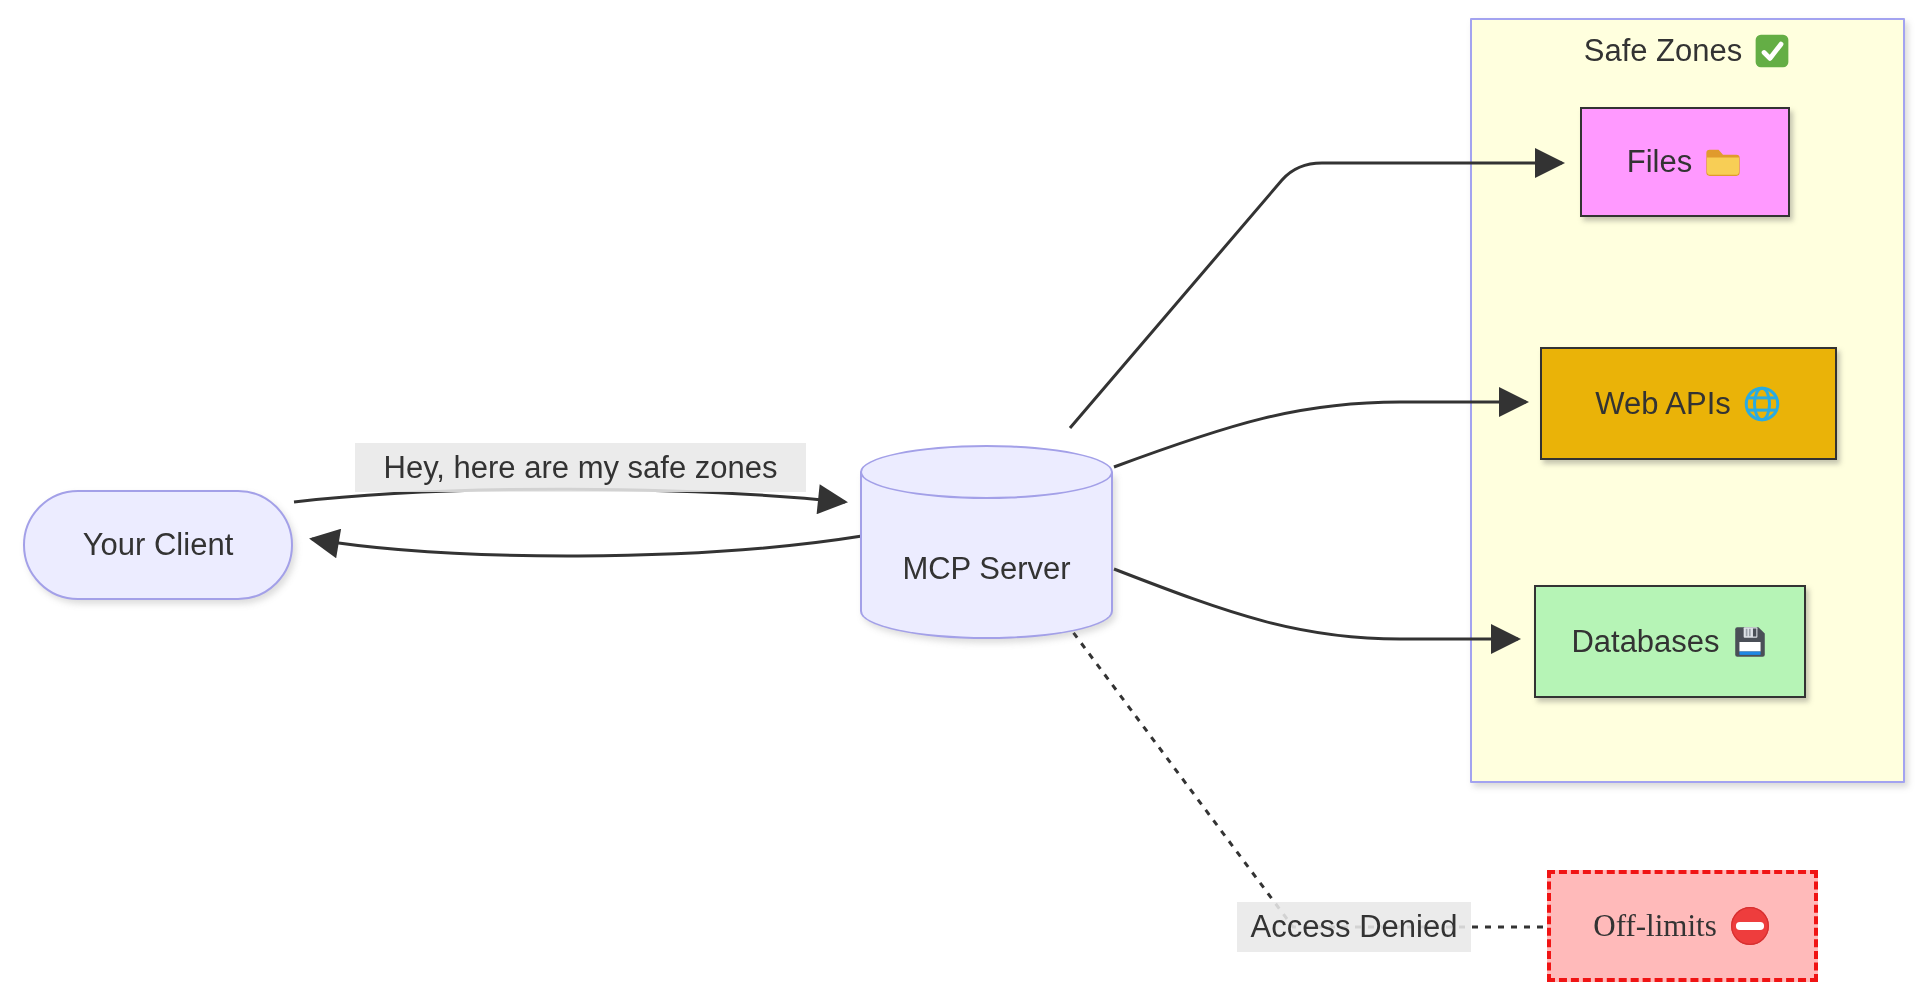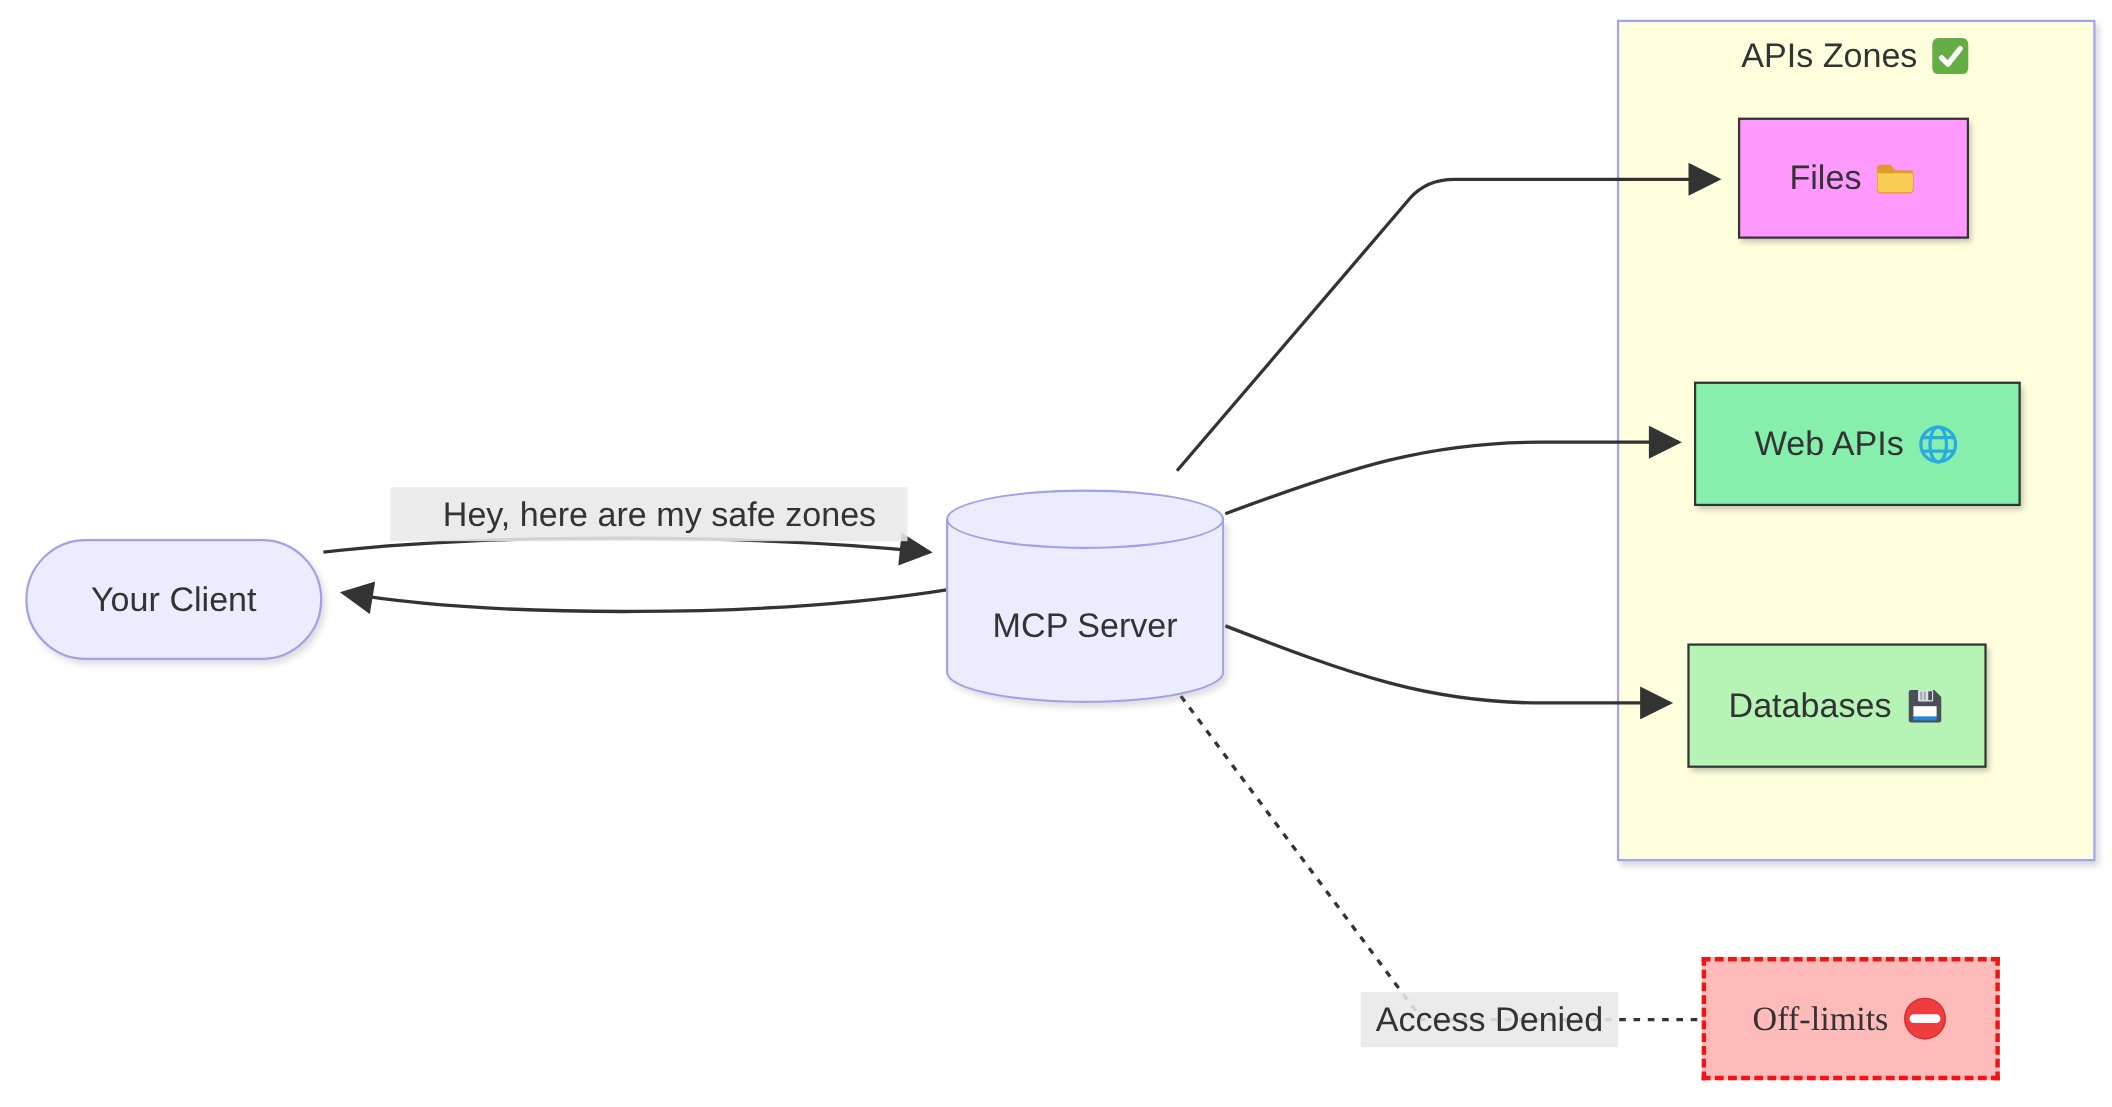--- a/index.html
+++ b/index.html
@@ -18,21 +18,21 @@
     display:flex;align-items:center;justify-content:center;gap:11px;
     font-size:31px;color:#333;
   }
   
   .node-box{
     position:absolute;display:flex;align-items:center;justify-content:center;gap:11px;
     border:2.5px solid #333333;box-sizing:border-box;font-size:31px;color:#333;
     box-shadow:3px 4px 5px rgba(90,90,90,0.35);
   }
   .files-box{left:108px;top:87px;width:210px;height:110px;background:#ff99ff;}
-  .webapis-box{left:68px;top:327px;width:297px;height:113px;background:#86efac;}
+  .webapis-box{left:68px;top:327px;width:297px;height:113px;background:#eab308;}
   .databases-box{left:62px;top:565px;width:272px;height:113px;background:#b6f4b6;}
   .offlimits-box{
     left:1547px;top:870px;width:271px;height:112px;background:#ffbaba;
     border:4px dashed #f01414;box-shadow:none;font-family:Liberation Serif, serif;
   }
   
   .stadium{
     position:absolute;left:23px;top:490px;width:270px;height:110px;
     background:#ececff;border:2px solid #a3a0e8;border-radius:55px;box-sizing:border-box;
     display:flex;align-items:center;justify-content:center;font-size:31px;
@@ -56,33 +56,33 @@
   }
   
   #edge-layer{position:absolute;left:0;top:0;width:1920px;height:1006px;pointer-events:none;}
   .edge{stroke:#333333;stroke-width:3;fill:none;}
   .edge-dotted{stroke:#333333;stroke-width:3;fill:none;stroke-dasharray:6 7;}
   
   .edge-label{
     position:absolute;display:flex;align-items:center;justify-content:center;
     background:rgba(232,232,232,0.88);font-size:31px;color:#333;
   }
-  .label-hey{left:355px;top:443px;width:451px;height:49px;padding-left:19px;}
+  .label-hey{left:355px;top:443px;width:451px;height:49px;}
   .label-let{left:387px;top:547px;width:376px;height:50px;}
   .label-denied{left:1237px;top:902px;width:234px;height:50px;}
   .emoji{flex:0 0 auto;display:block;}
 </style>
 </head>
 <body>
 
 <div id="stage">
 
   <div class="cluster">
     <div class="cluster-title">
-      <span>APIs Zones</span>
+      <span>Safe Zones</span>
       <svg class="emoji" width="38" height="38" viewBox="0 0 36 36">
         <rect x="2.5" y="2.5" width="31" height="31" rx="5" fill="#64ae45"></rect>
         <path d="M10.5 19.5 L16 25 L26.5 11.5" fill="none" stroke="#ffffff" stroke-width="4.6" stroke-linecap="round" stroke-linejoin="round"></path>
       </svg>
     </div>
 
     <div class="node-box files-box">
       <span>Files</span>
       <svg class="emoji" width="40" height="40" viewBox="0 0 36 36">
         <path d="M3 10 q0-3 3-3 h8 l4 4.5 h12 q3 0 3 3 v13 q0 3-3 3 H6 q-3 0-3-3 z" fill="#e09b2d"></path>

